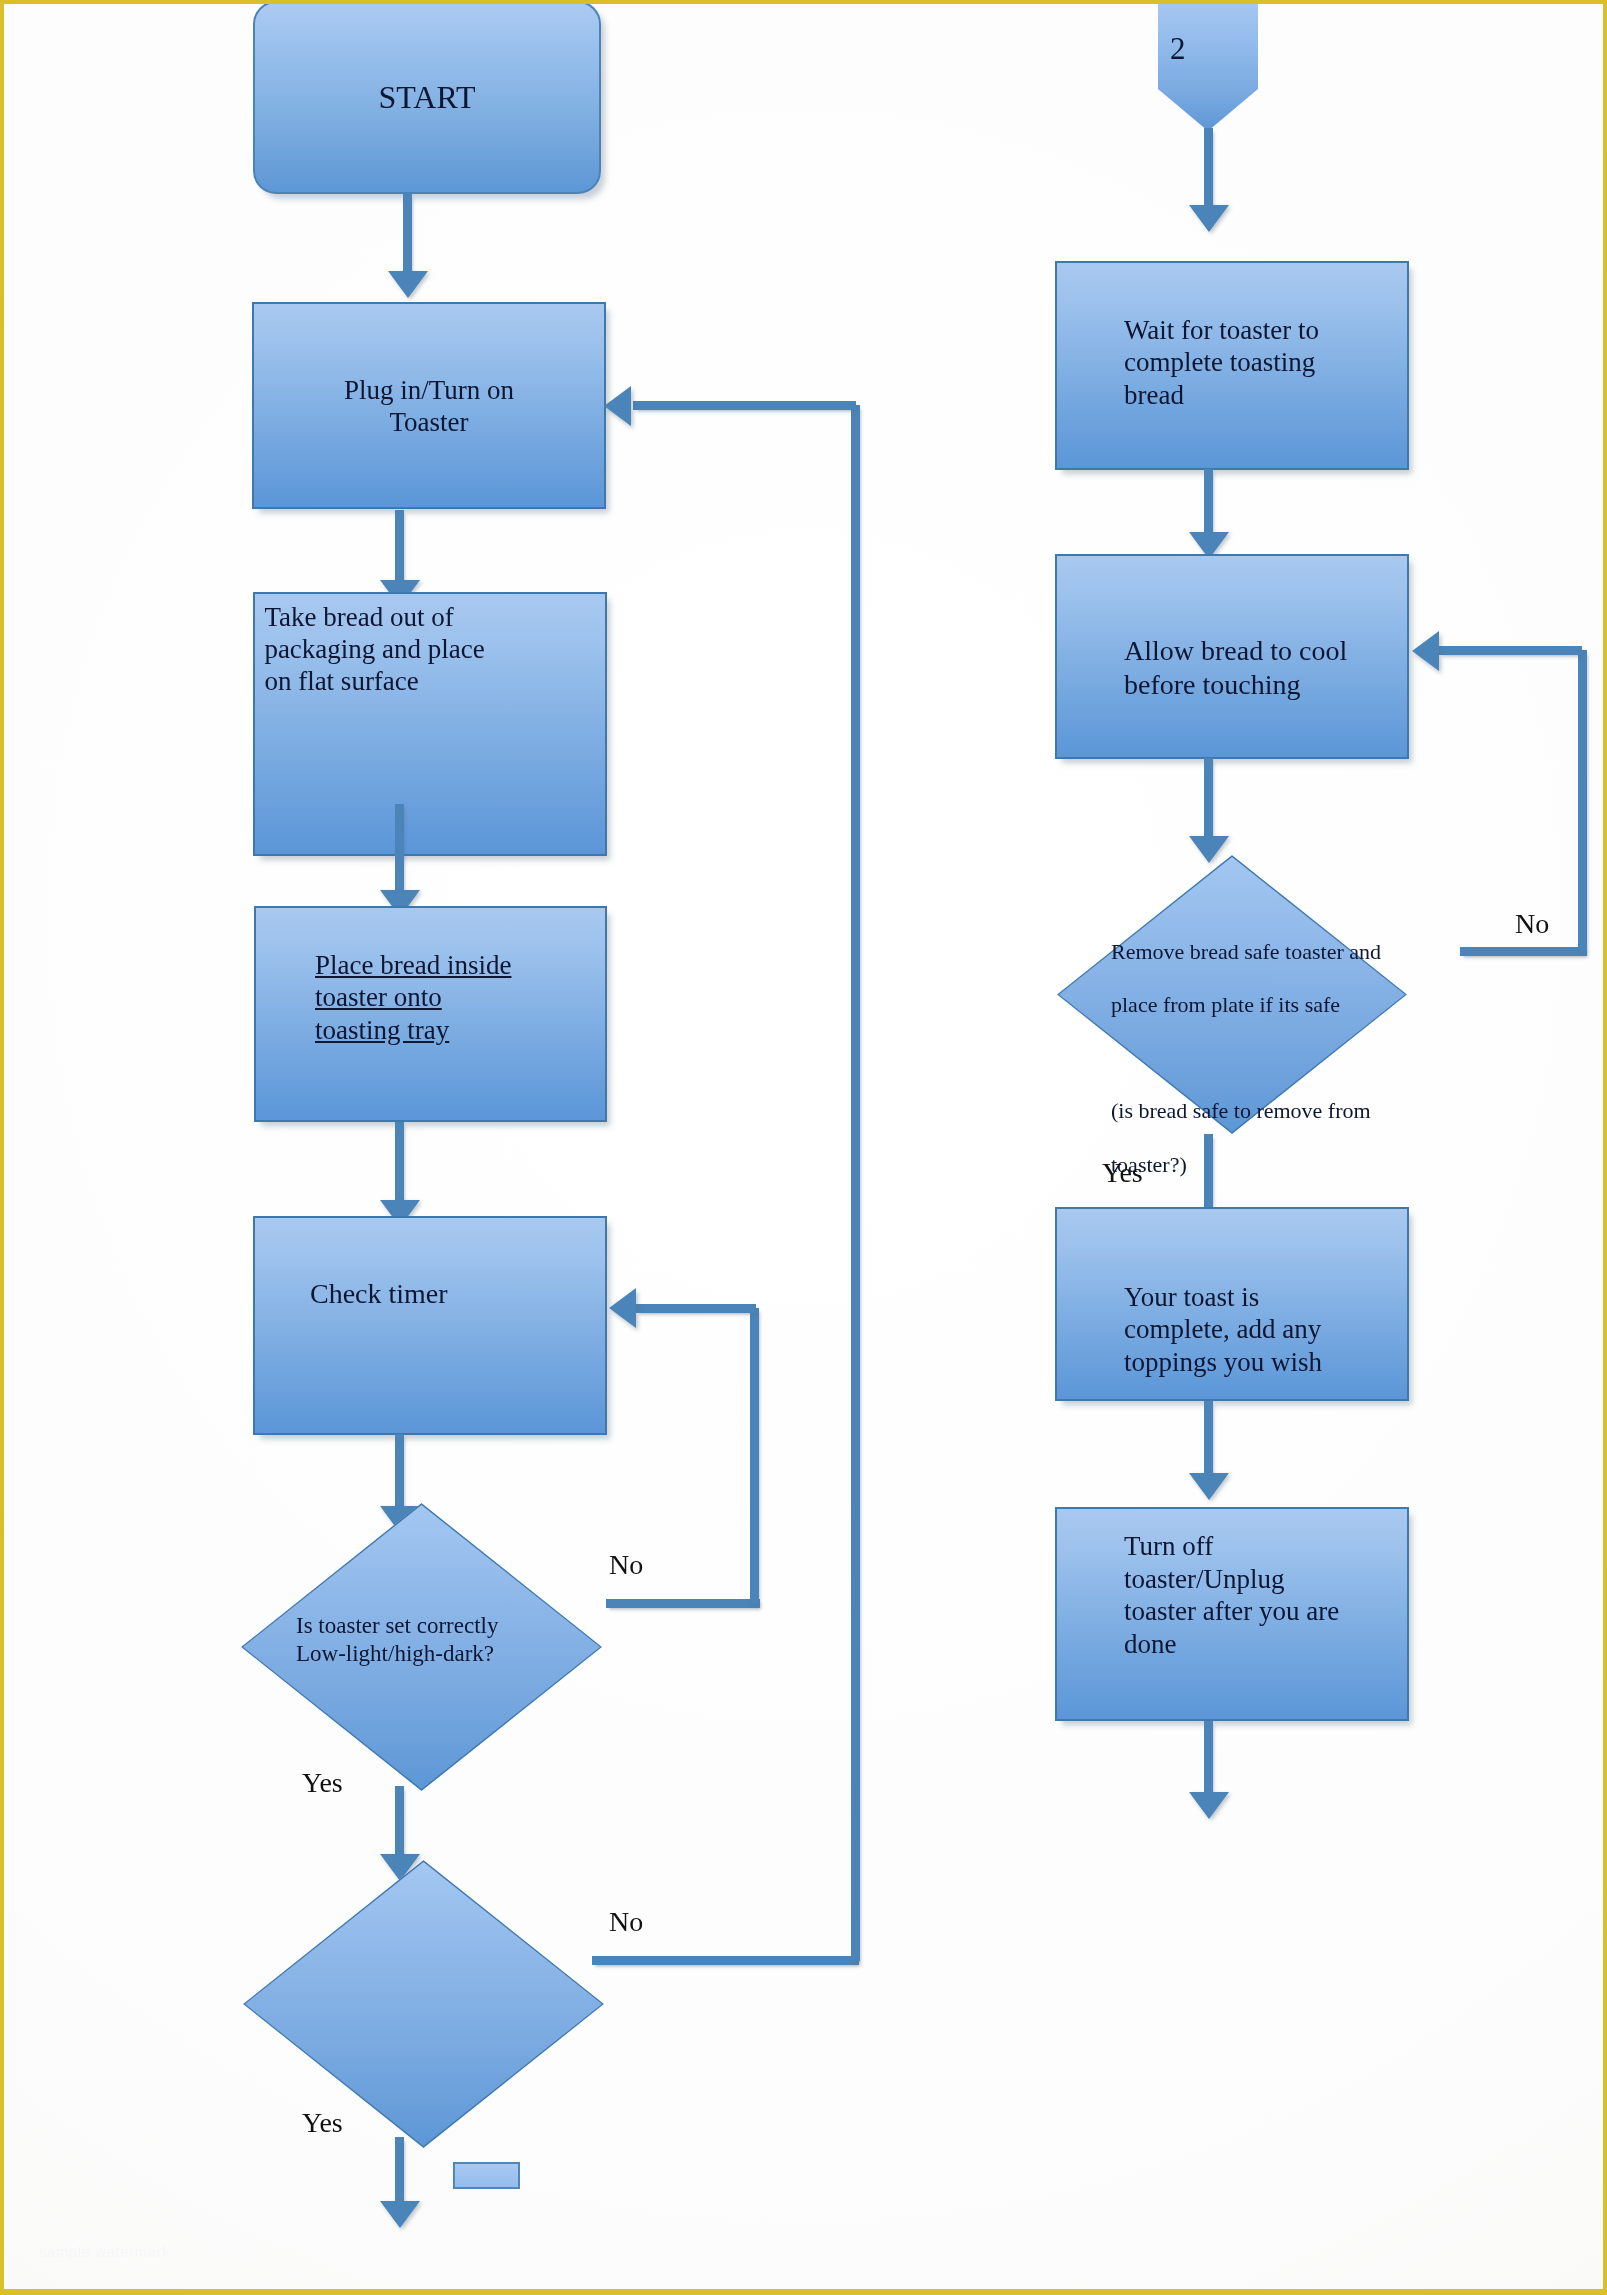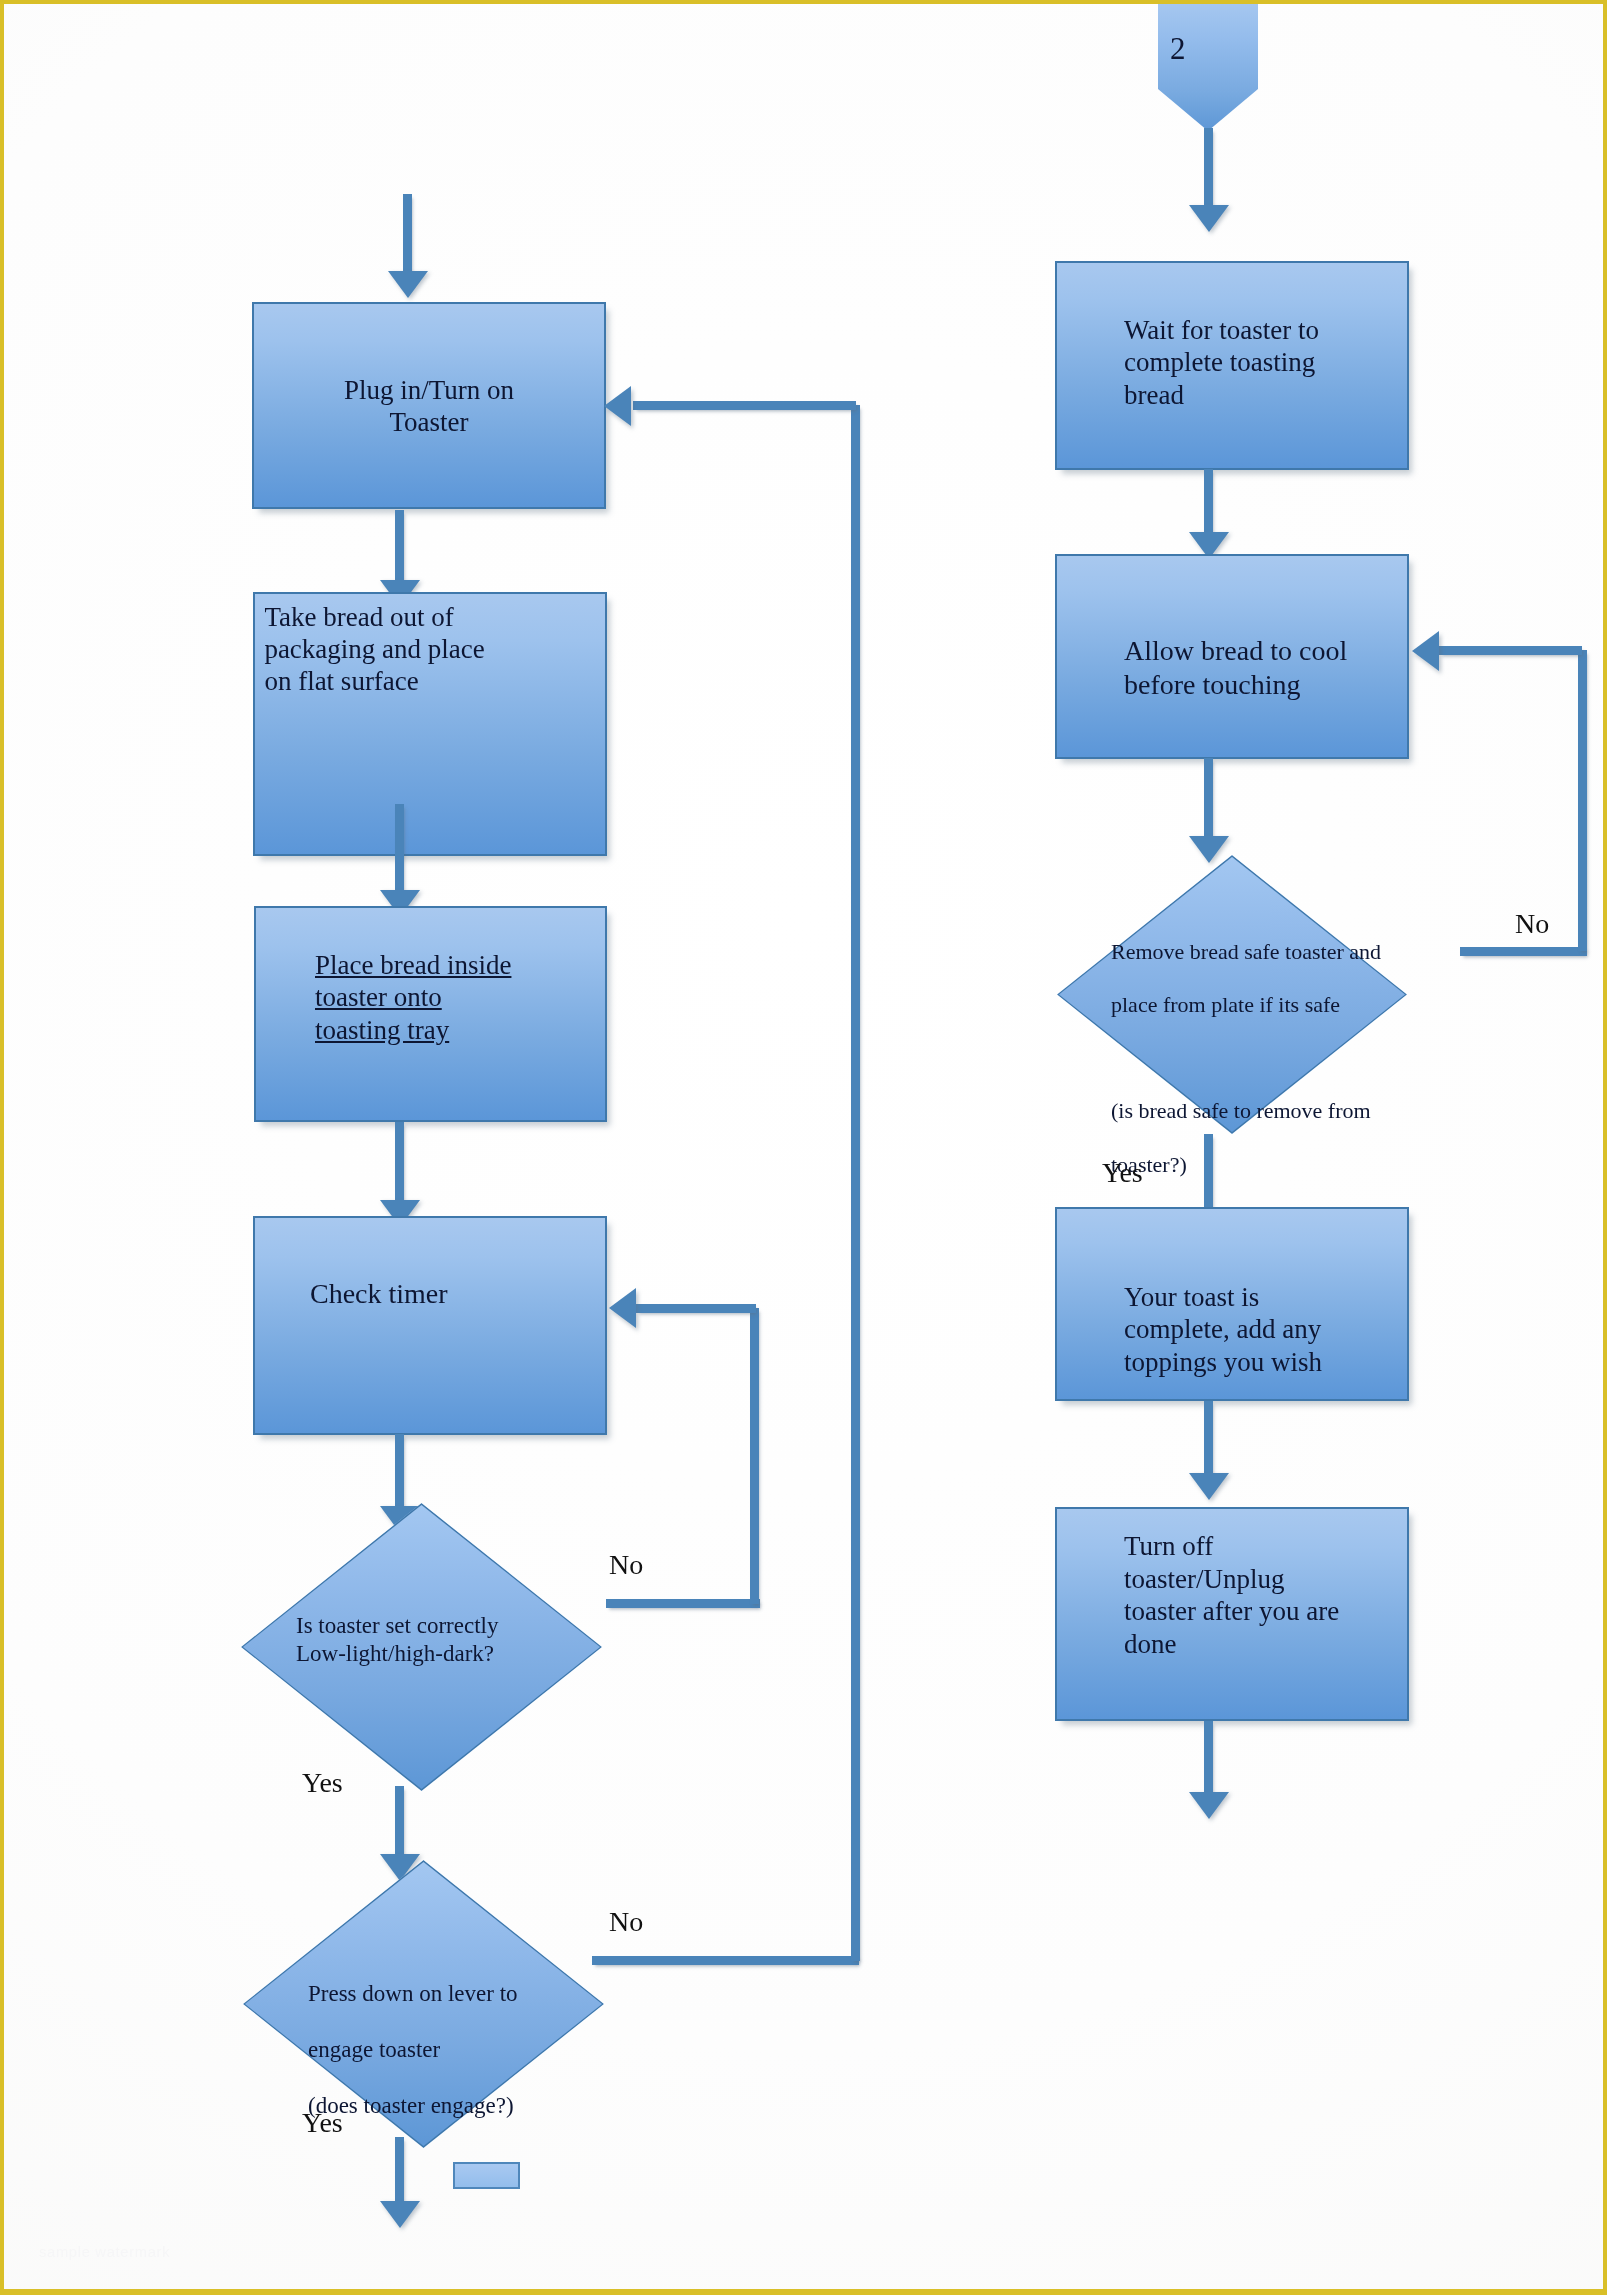--- a/index.html
+++ b/index.html
@@ -124,20 +124,23 @@
     letter-spacing:0.7px;
     user-select:none;
   }
 </style>
 </head>
 <body>
 
 <div id="page">
   <div id="canvas">
 
+    <div class="shape term" style="left:249px;top:-2.7px;width:348px;height:193px;font-size:32px;">
+      <span>START</span>
+    </div>
 
     <div class="ln v" style="left:399px;top:190px;height:80px;"></div>
     <div class="ahead down" style="left:384px;top:267px;"></div>
 
     <div class="shape proc center" style="left:248px;top:298px;width:354px;height:207px;font-size:27px;">
       <span class="txt">Plug in/Turn on
 Toaster</span>
     </div>
 
     <div class="ln v" style="left:391px;top:506px;height:74px;"></div>
@@ -181,25 +184,20 @@
     <div class="ahead left" style="left:605px;top:1284px;"></div>
     <div class="lbl" style="left:605px;top:1545px;font-size:28px;">No</div>
 
     <div class="ln v" style="left:391px;top:1782px;height:70px;"></div>
     <div class="ahead down" style="left:376px;top:1850px;"></div>
     <div class="lbl" style="left:298px;top:1763px;font-size:28px;">Yes</div>
 
     <div class="shape diamond" style="left:239px;top:1856px;width:361px;height:288px;">
       <div class="diamond-border"></div>
       <div class="diamond-fill"></div>
-    </div>
-    <div class="diamond-txt" style="left:304px;top:1948px;width:374px;font-size:23px;">
-      <div>Press down on lever to</div>
-      <div>engage toaster</div>
-      <div>(does toaster engage?)</div>
     </div>
 
     <div class="ln h" style="left:588px;top:1952px;width:267px;"></div>
     <div class="ln v" style="left:847px;top:401px;height:1556px;"></div>
     <div class="ln h" style="left:629px;top:397px;width:223px;"></div>
     <div class="ahead left" style="left:600px;top:382px;"></div>
     <div class="lbl" style="left:605px;top:1902px;font-size:28px;">No</div>
 
     <div class="ln v" style="left:391px;top:2133px;height:67px;"></div>
     <div class="ahead down" style="left:376px;top:2197px;"></div>

